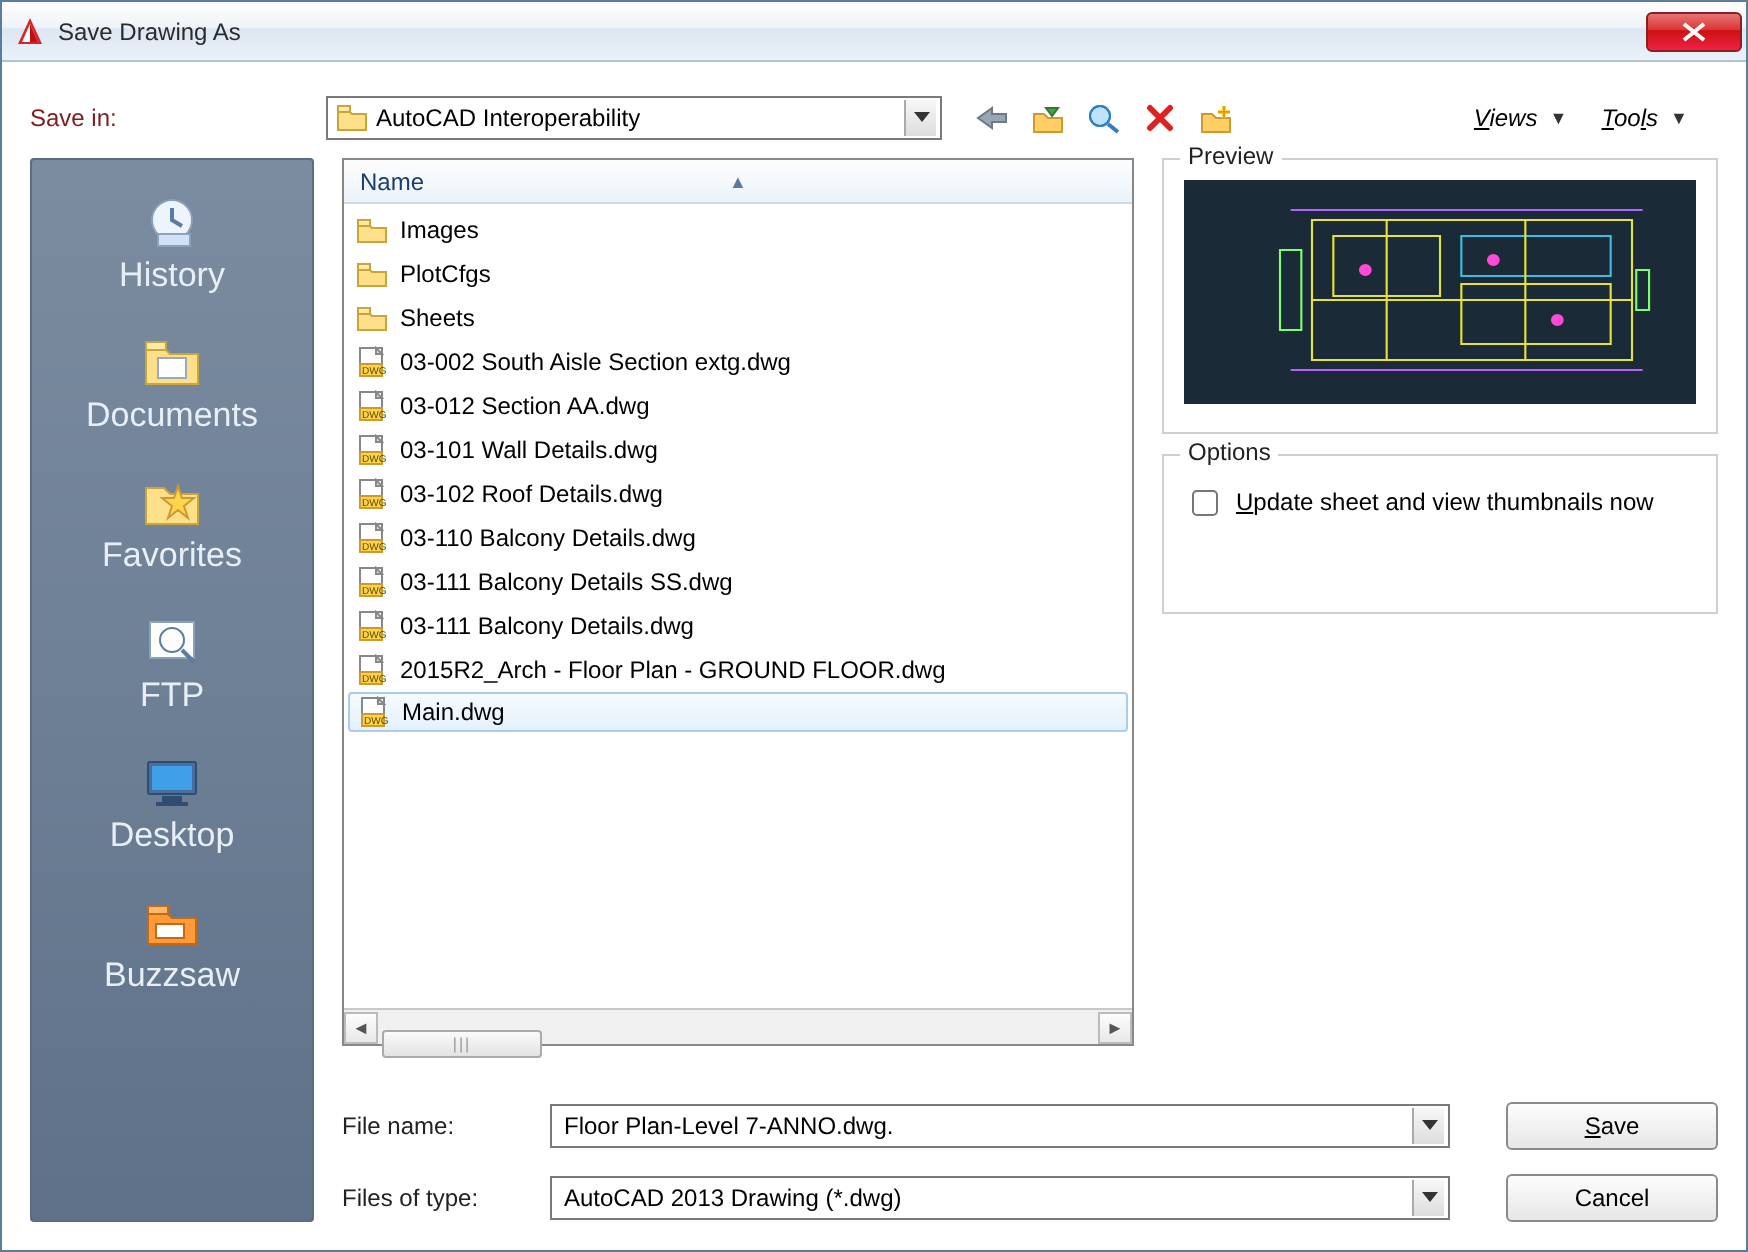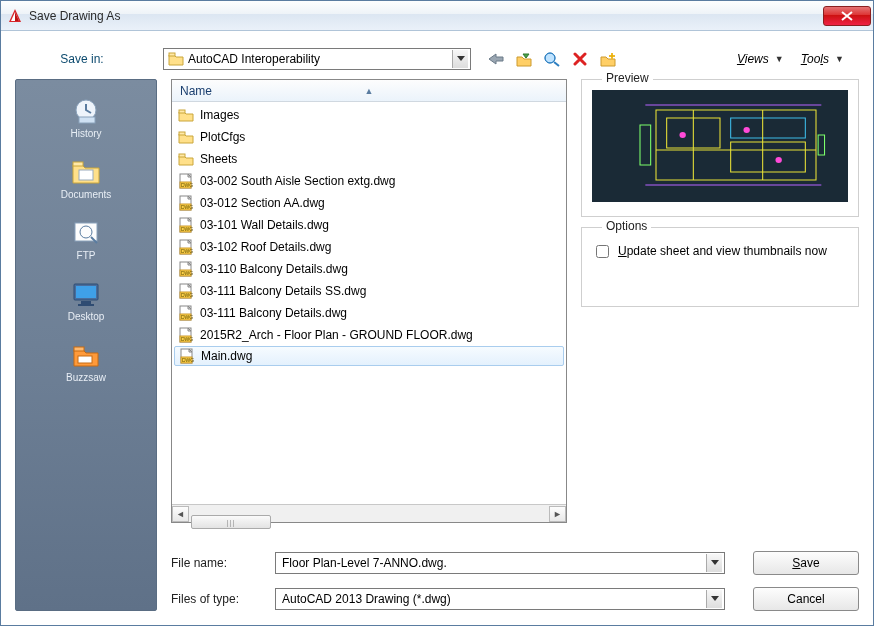--- a/index.html
+++ b/index.html
@@ -56,23 +56,23 @@
   }
   .top-row {
     display:flex;
     align-items:center;
     height: 28px;
     gap:6px;
     margin-bottom:6px;
   }
   .top-row .savein-label {
     width: 142px;
-    text-align:center;
+    text-align:left;
     padding-right:8px;
-    color:#0c4a6e;
+    color:#7f1d1d;
   }
   .folder-combo {
     flex: 0 0 308px;
     height: 22px;
     border: 1px solid #7a7a7a;
     background:#fff;
     display:flex;
     align-items:center;
     padding: 0 2px 0 4px;
     gap:4px;
@@ -111,21 +111,21 @@
     display:flex;
     flex-direction:column;
     align-items:center;
     gap:4px;
   }
   .place-item {
     width: 100%;
     text-align:center;
     padding: 4px 0 8px 0;
     color:#e8eef5;
-    font-size:10px;
+    font-size:17px;
     display:flex;flex-direction:column;align-items:center;gap:2px;
   }
   .place-icon { width:36px;height:32px; display:flex;align-items:center;justify-content:center; }
   .file-area {
     flex:1;
     display:flex;
     flex-direction:column;
     padding-left:14px;
     min-width:0;
   }
@@ -193,21 +193,21 @@
     flex:1;
     display:flex;flex-direction:column;
     gap:10px;
   }
   .group-box {
     border:1px solid #cfcfcf;
     padding:10px 10px 10px 10px;
     position:relative;
   }
   .group-title{
-    position:absolute;top:-9px;left:20px;background:#fff;padding:0 4px;color:#222;
+    position:absolute;top:-9px;left:8px;background:#fff;padding:0 4px;color:#222;
   }
   .preview-box{
     padding:10px 10px 14px 10px;
   }
   .preview-img{
     width:100%;height:112px;background:#17242f;
     position:relative;overflow:hidden;
   }
   .options-box{ padding:16px 10px 30px 10px; min-height:80px;}
   .checkbox-row{display:flex;align-items:flex-start;gap:6px;}
@@ -341,20 +341,29 @@
                 <path d="M4 9 L13 9 L16 12 L30 12 L30 27 L4 27 Z" fill="#ffe08a" stroke="#caa63a"></path>
                 <rect x="4" y="6" width="10" height="4" fill="#ffe9a8" stroke="#caa63a"></rect>
                 <rect x="10" y="14" width="14" height="10" fill="#fff" stroke="#9ab"></rect>
               </svg>
             </div>
             <div>Documents</div>
           </div>
           <div class="place-item">
             <div class="place-icon">
               <svg width="34" height="30">
+                <path d="M4 9 L13 9 L16 12 L30 12 L30 27 L4 27 Z" fill="#ffe08a" stroke="#caa63a"></path>
+                <polygon points="20,8 22,14 28,14 23,18 25,24 20,20 15,24 17,18 12,14 18,14" fill="#ffd34a" stroke="#cc9a2e"></polygon>
+              </svg>
+            </div>
+            <div>Favorites</div>
+          </div>
+          <div class="place-item">
+            <div class="place-icon">
+              <svg width="34" height="30">
                 <rect x="6" y="6" width="22" height="18" fill="#fdfdfd" stroke="#8aa2bb"></rect>
                 <circle cx="17" cy="15" r="6" fill="none" stroke="#5a7ca0"></circle>
                 <path d="M22 20 L28 26" stroke="#5a7ca0" stroke-width="2"></path>
               </svg>
             </div>
             <div>FTP</div>
           </div>
           <div class="place-item">
             <div class="place-icon">
               <svg width="34" height="30">

